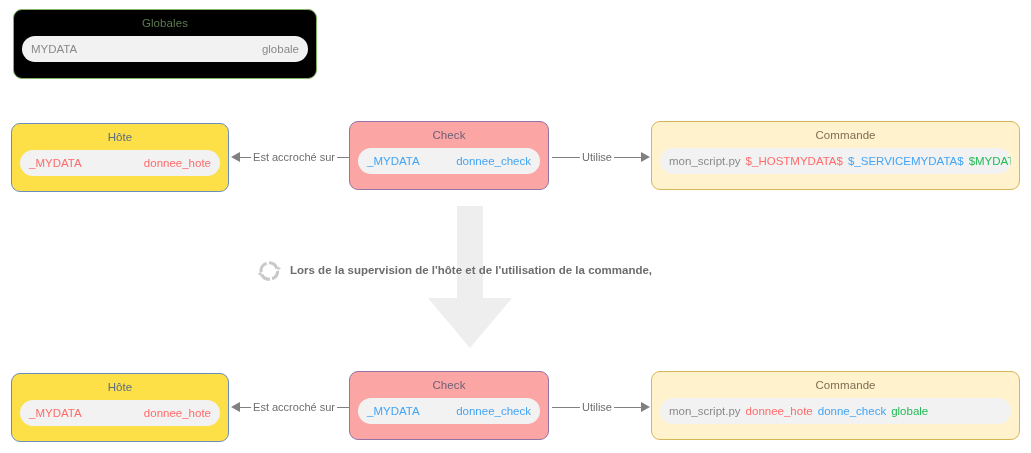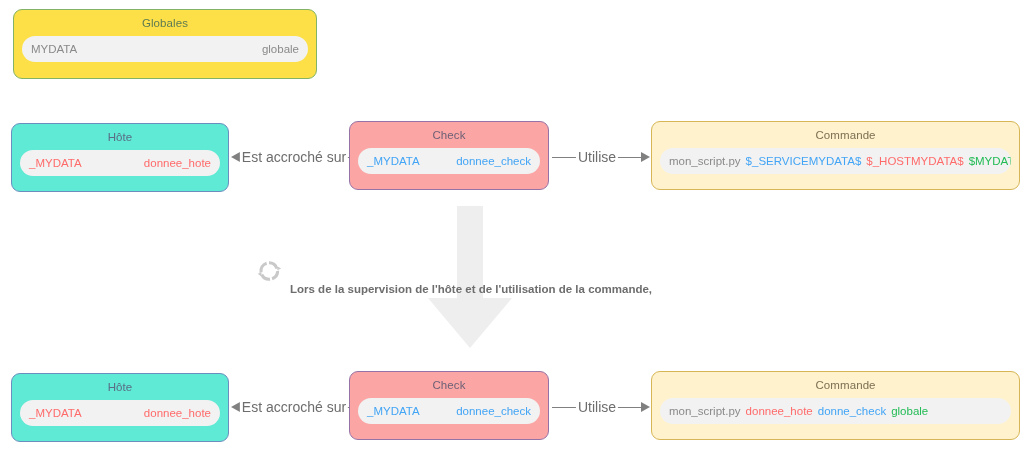--- a/index.html
+++ b/index.html
@@ -56,23 +56,23 @@
     white-space: nowrap;
   }
   .row.cmd {
     justify-content: flex-start;
     overflow: hidden;
   }
   .row .key { text-align: left; }
   .row .val { text-align: right; }
 
   
-  .theme-green  { background: #fde047; border-color: #82b366; }
+  .theme-green  { background: #000000; border-color: #82b366; }
   .theme-green  .box-title { color: #5d7a52; }
-  .theme-blue   { background: #5eead4; border-color: #6c8ebf; }
+  .theme-blue   { background: #fde047; border-color: #6c8ebf; }
   .theme-blue   .box-title { color: #5a6c85; }
   .theme-purple { background: #fca5a5; border-color: #9673a6; }
   .theme-purple .box-title { color: #6d6175; }
   .theme-yellow { background: #fff2cc; border-color: #d6b656; }
   .theme-yellow .box-title { color: #7c7054; padding-left: 20px; }
 
   .txt-gray  { color: #8a8a8a; }
   .txt-red   { color: #ff6b6b; }
   .txt-blue  { color: #43a5f5; }
   .txt-green { color: #22bb55; }
@@ -90,21 +90,21 @@
     position: absolute;
     width: 0;
     height: 0;
     border-top: 5px solid transparent;
     border-bottom: 5px solid transparent;
   }
   .arrowhead.left  { border-right: 9px solid #808080; }
   .arrowhead.right { border-left: 9px solid #808080; }
   .conn-label {
     position: absolute;
-    font-size: 14px;
+    font-size: 11px;
     line-height: 13px;
     color: #6d6d6d;
     background: #ffffff;
     padding: 0 2px;
     white-space: nowrap;
     transform: translate(-50%, -50%);
   }
 
   
   .big-arrow {
@@ -152,22 +152,22 @@
     <div class="row">
       <span class="key txt-blue">_MYDATA</span>
       <span class="val txt-blue">donnee_check</span>
     </div>
   </div>
 
   <div class="box theme-yellow" style="left:651px; top:121px; width:369px; height:69px;">
     <div class="box-title">Commande</div>
     <div class="row cmd">
       <span class="cmd-seg txt-gray">mon_script.py</span>
+      <span class="cmd-seg txt-red">$_HOSTMYDATA$</span>
       <span class="cmd-seg txt-blue">$_SERVICEMYDATA$</span>
-      <span class="cmd-seg txt-red">$_HOSTMYDATA$</span>
       <span class="cmd-seg txt-green">$MYDATA$</span>
     </div>
   </div>
 
   <div class="conn" style="left:240px; top:157px; width:109px;"></div>
   <div class="arrowhead left" style="left:231px; top:152px;"></div>
   <div class="conn-label" style="left:294px; top:157px;">Est accroché sur</div>
 
   <div class="conn" style="left:552px; top:157px; width:90px;"></div>
   <div class="arrowhead right" style="left:641px; top:152px;"></div>
@@ -179,21 +179,21 @@
 
   <svg class="note-icon" style="left:256px; top:258px;" viewBox="0 0 26 26">
     <path d="M13,3.2 A9.8,9.8 0 0 1 22.4,10.2 L19.4,11.1 A6.7,6.7 0 0 0 13,6.3 Z
              M23.2,12.6 A9.8,9.8 0 0 1 16.5,22.2 L15.6,19.2 A6.7,6.7 0 0 0 20.1,13.2 Z
              M14.2,22.7 A9.8,9.8 0 0 1 4.3,17.2 L7.1,15.8 A6.7,6.7 0 0 0 13.8,19.6 Z
              M3.5,15 A9.8,9.8 0 0 1 10.2,3.8 L11.1,6.8 A6.7,6.7 0 0 0 6.5,14.1 Z" fill="#c9c9c9"></path>
     <path d="M21.6,8.4 L25.2,10.6 L21.3,12.2 Z" fill="#c9c9c9"></path>
     <path d="M5.1,18.2 L1.6,15.8 L5.6,14.4 Z" fill="#c9c9c9"></path>
   </svg>
 
-  <div class="note" style="left:290px; top:263px;margin-top:19px;">
+  <div class="note" style="left:290px; top:263px;">
     <div>Lors de la supervision de l'hôte et de l'utilisation de la commande,</div>
   </div>
 
   <div class="box theme-blue" style="left:11px; top:373px; width:218px; height:69px;">
     <div class="box-title">Hôte</div>
     <div class="row">
       <span class="key txt-red">_MYDATA</span>
       <span class="val txt-red">donnee_hote</span>
     </div>
   </div>

